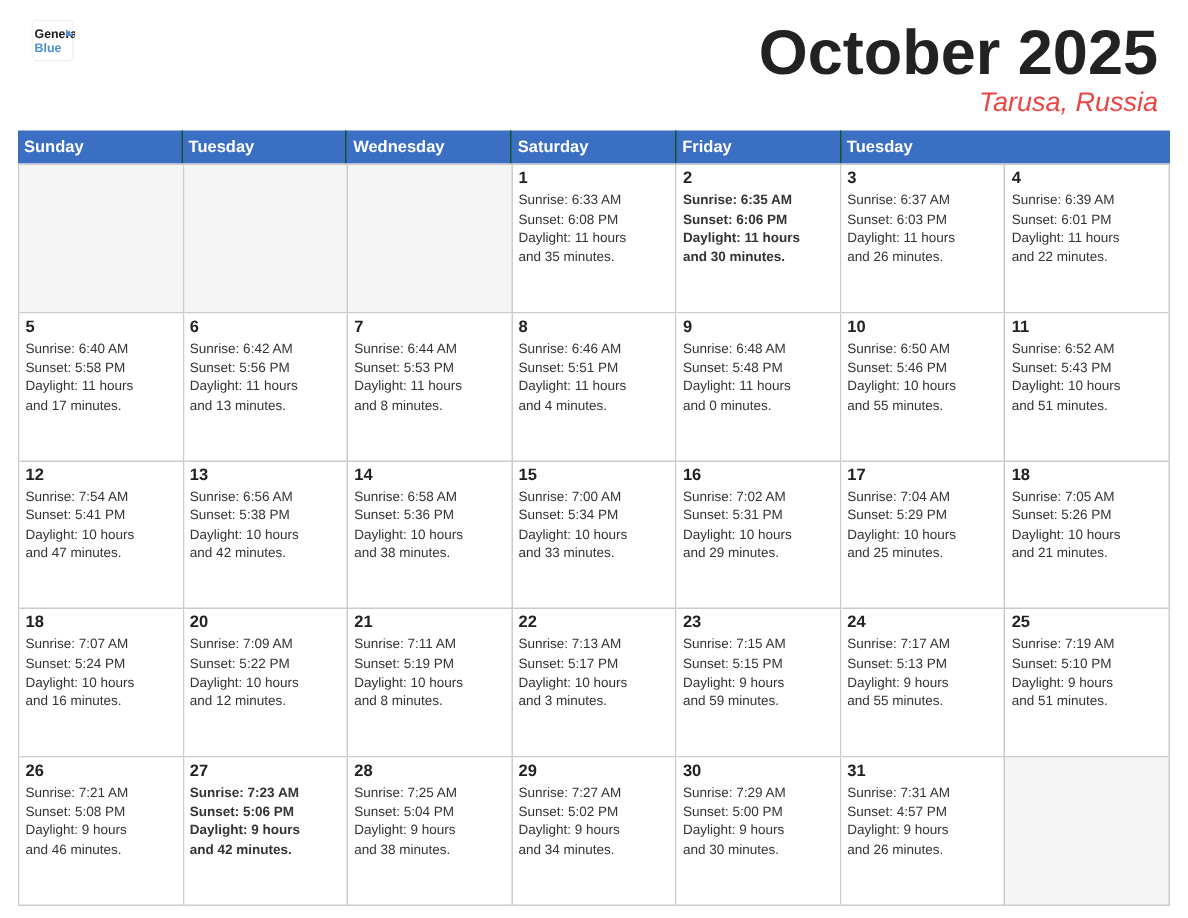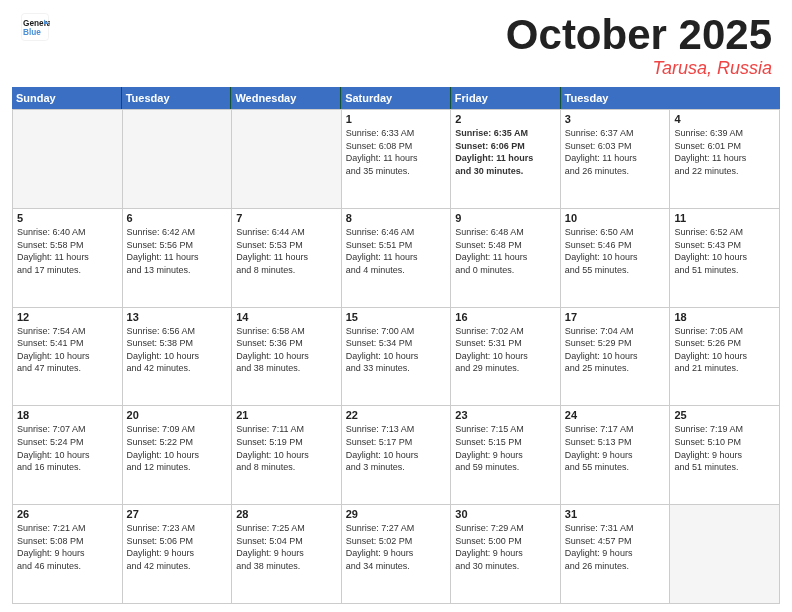--- a/index.html
+++ b/index.html
@@ -310,21 +310,21 @@
         </div>
         <div class="cal-cell">
           <span class="day-num">26</span>
           <div class="day-info" style="white-space: pre-line;">Sunrise: 7:21 AM
 Sunset: 5:08 PM
 Daylight: 9 hours
 and 46 minutes.</div>
         </div>
         <div class="cal-cell">
           <span class="day-num">27</span>
-          <div class="day-info" style="white-space: pre-line;">Sunrise: 7:23 AM
+          <div class="day-info" style="white-space: pre-line; font-weight: bold;">Sunrise: 7:23 AM
 Sunset: 5:06 PM
 Daylight: 9 hours
 and 42 minutes.</div>
         </div>
         <div class="cal-cell">
           <span class="day-num">28</span>
           <div class="day-info" style="white-space: pre-line;">Sunrise: 7:25 AM
 Sunset: 5:04 PM
 Daylight: 9 hours
 and 38 minutes.</div>

